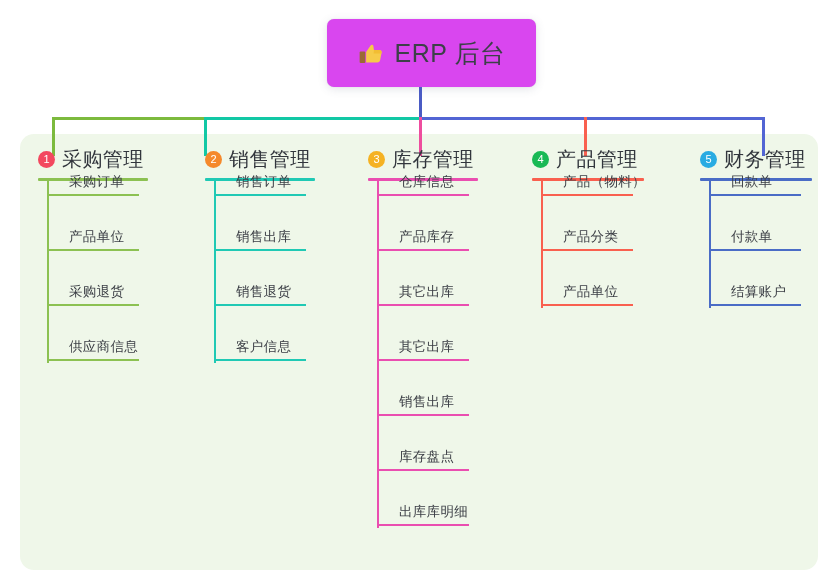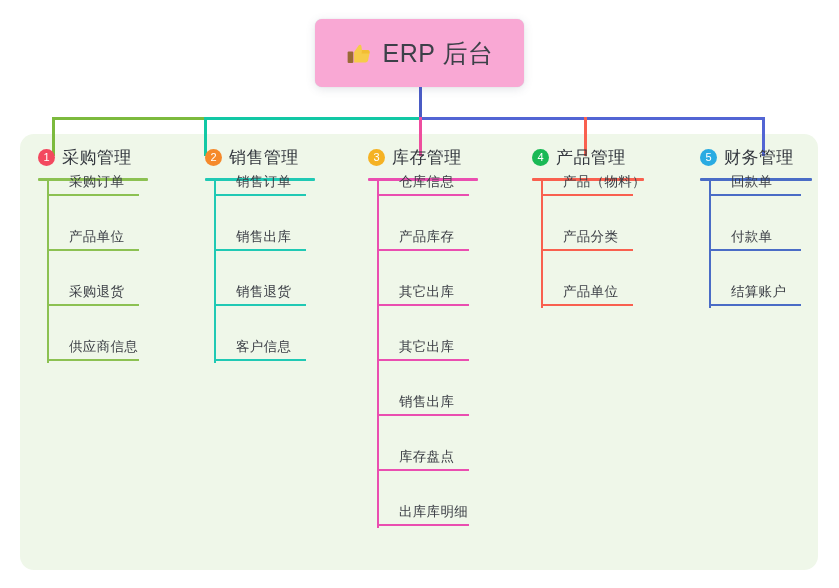--- a/index.html
+++ b/index.html
@@ -19,25 +19,25 @@
   #diagram {
     position: absolute;
     left: 0; top: 0;
     width: 839px;
     height: 588px;
   }
 
   
   .title-card {
     position: absolute;
-    left: 315px;
+    left: 327px;
     top: 19px;
     width: 209px;
     height: 68px;
-    background: #f9a8d4;
+    background: #d946ef;
     border-radius: 7px;
     box-shadow: 0 2px 10px rgba(80,90,110,0.16), 0 0 1px rgba(80,90,110,0.25);
     display: flex;
     align-items: center;
     justify-content: center;
     gap: 11px;
     box-sizing: border-box;
   }
   .title-emoji {
     width: 26px;
@@ -88,21 +88,21 @@
     height: 17px;
     border-radius: 50%;
     color: #ffffff;
     font-size: 11px;
     line-height: 17px;
     text-align: center;
     flex: 0 0 auto;
     font-weight: 400;
   }
   .col-title {
-    font-size: 17px;
+    font-size: 20px;
     color: #32363d;
     letter-spacing: 0.4px;
   }
   .header-rule {
     position: absolute;
     height: 3px;
     border-radius: 1px;
   }
   .spine {
     position: absolute;

